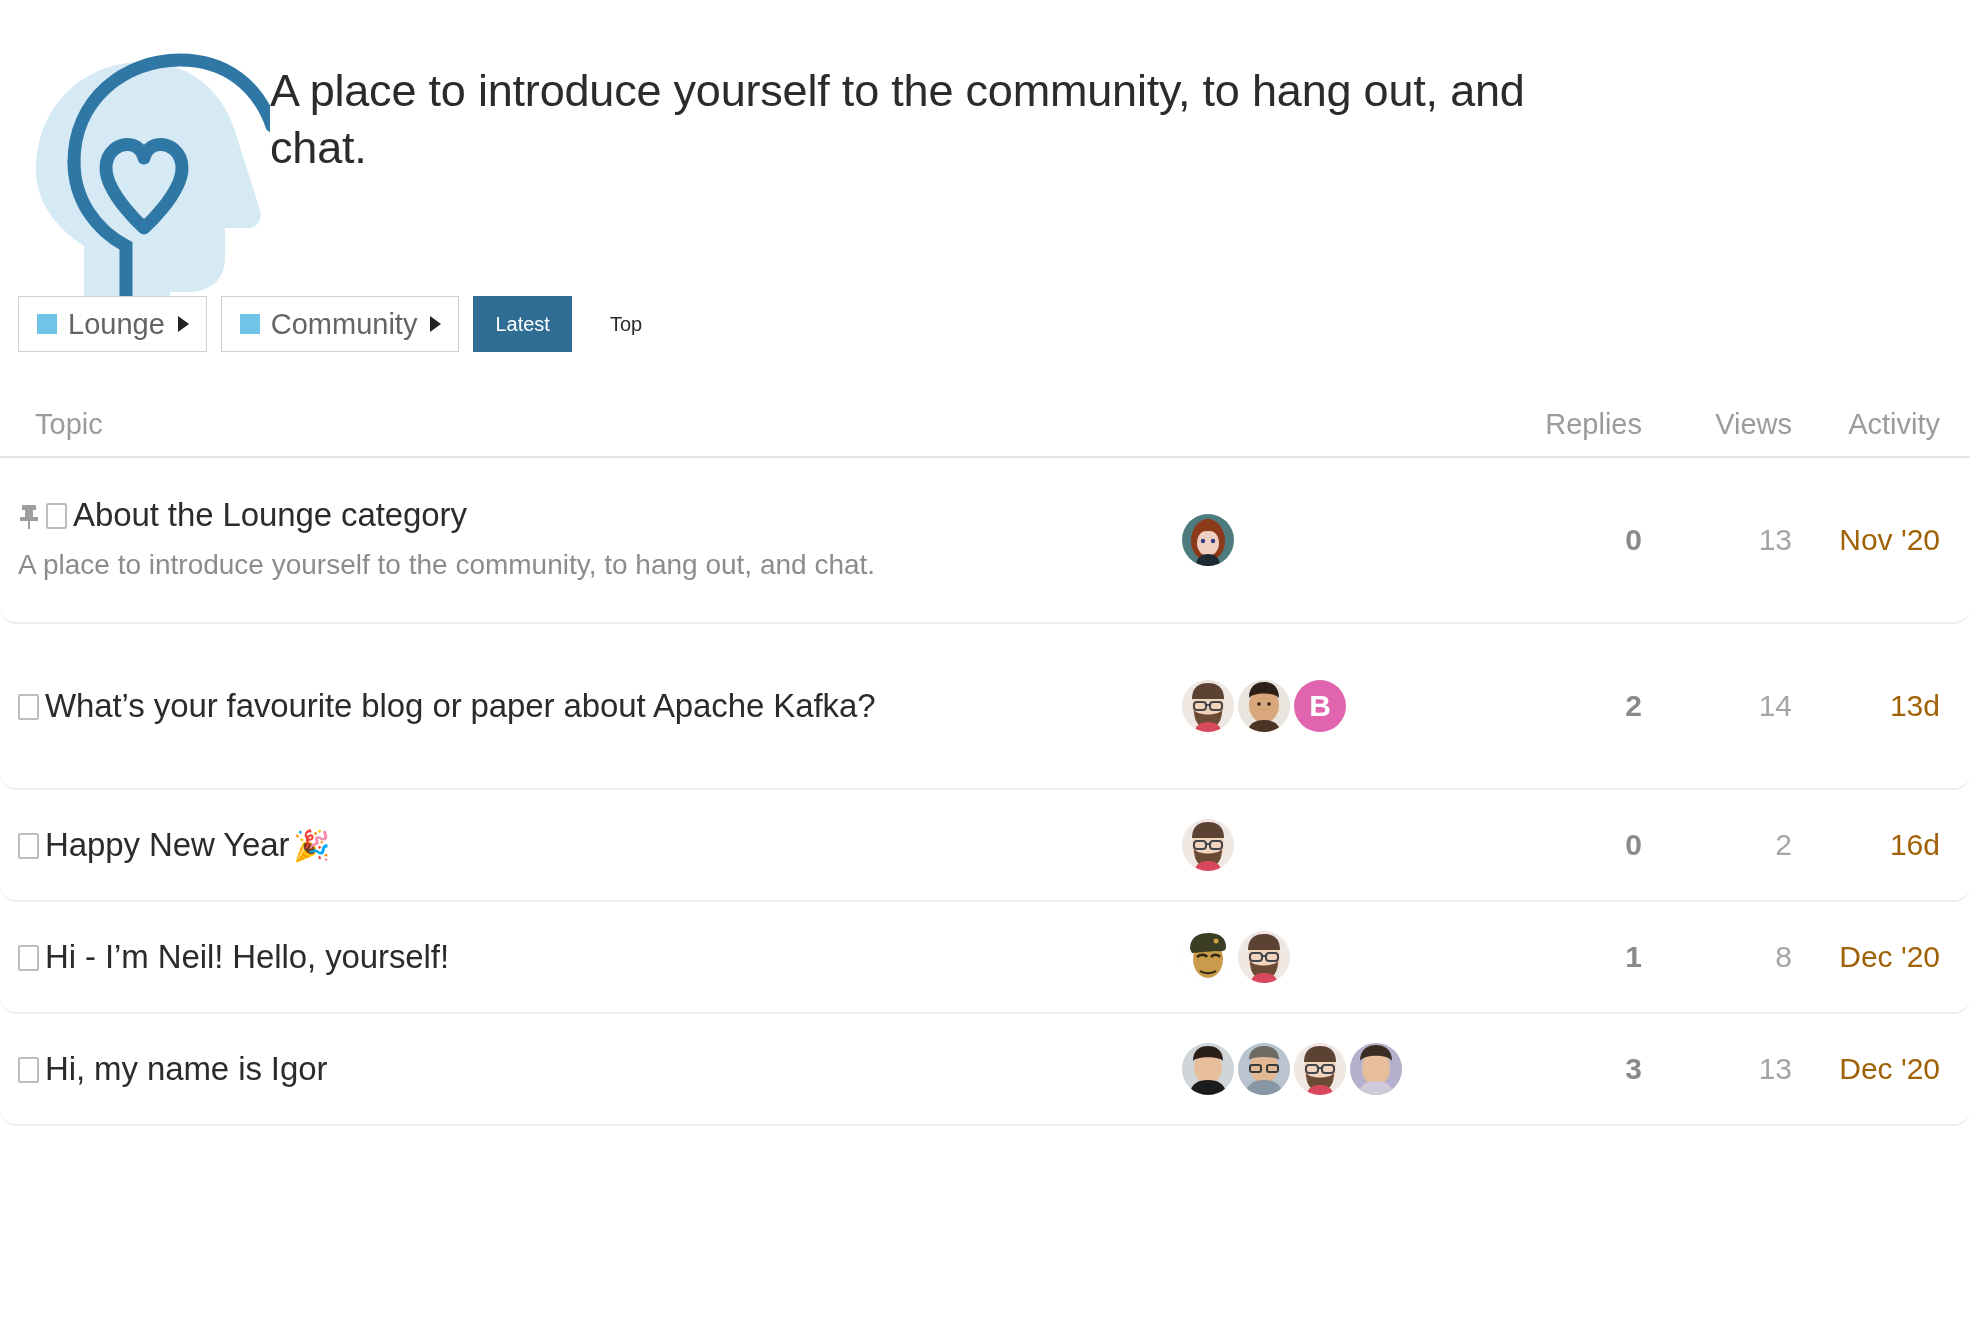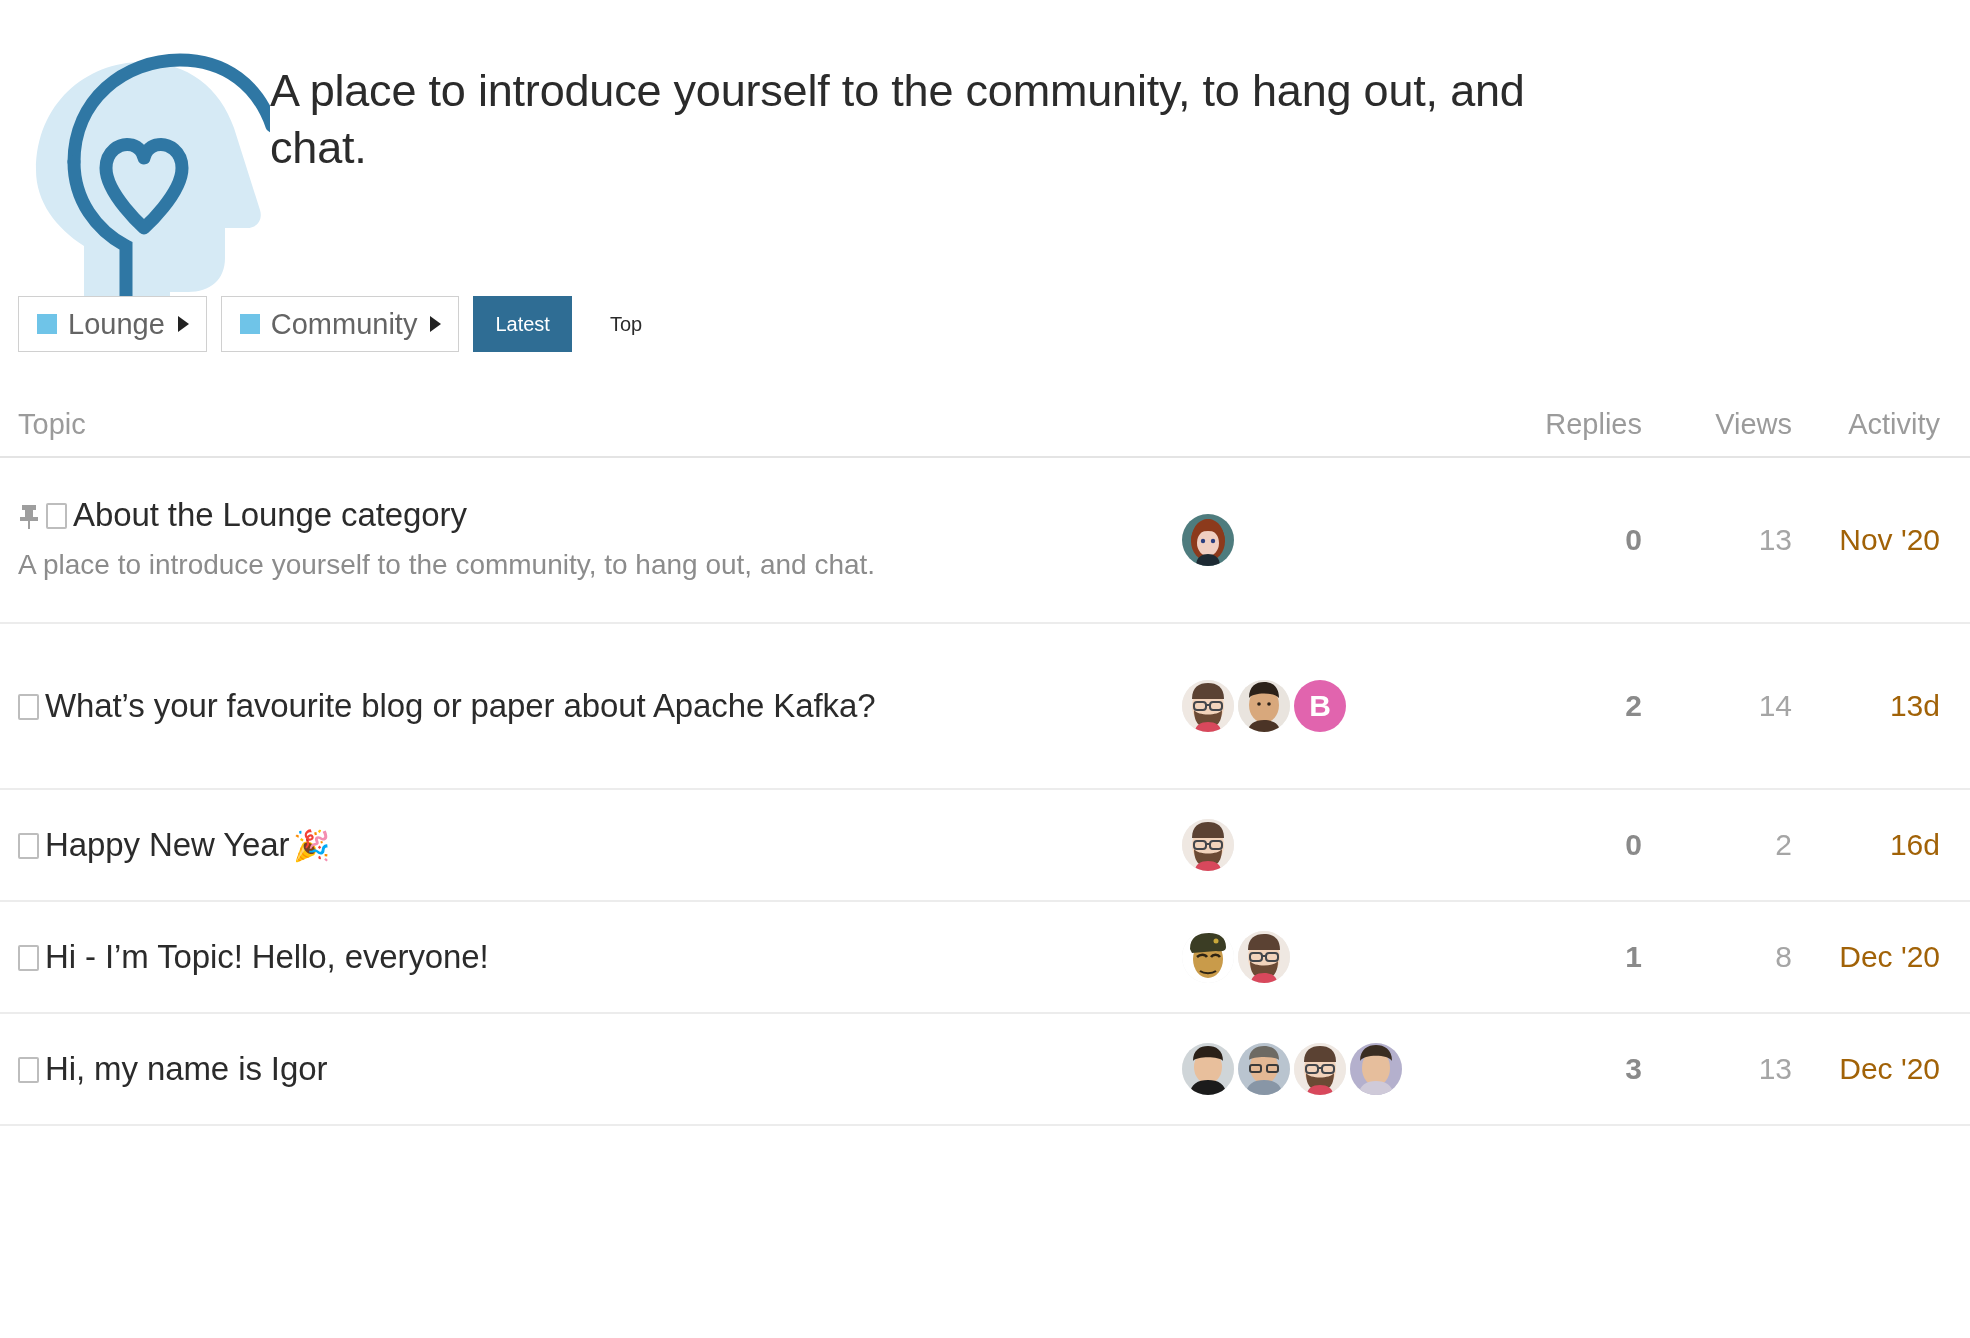--- a/index.html
+++ b/index.html
@@ -117,32 +117,33 @@
     align-items: center;
     height: 66px;
     border-bottom: 2px solid #e4e4e4;
     padding: 0 18px;
   }
   .th {
     font-size: 29px;
     color: #9b9b9b;
     font-weight: 400;
   }
-  .th-topic { flex: 1 1 auto; }
+  .th-topic { flex: 1 1 auto; margin-left: 17px; }
   .th-posters { flex: 0 0 300px; }
   .th-replies { flex: 0 0 160px; text-align: right; }
   .th-views   { flex: 0 0 150px; text-align: right; }
   .th-activity{ flex: 0 0 160px; text-align: right; padding-right: 12px;}
 
   .trow {
     display: flex;
     align-items: center;
     border-bottom: 2px solid #ececec;
     padding: 12px 18px;
     min-height: 112px;
+    border-radius: 16px;
   }
   .trow.tall { min-height: 166px; }
 
   .cell-topic {
     flex: 1 1 auto;
     padding-right: 40px;
     min-width: 0;
   }
   .topic-line {
     display: flex;
@@ -379,21 +380,21 @@
       </div>
       <div class="cell-replies">0</div>
       <div class="cell-views">2</div>
       <div class="cell-activity">16d</div>
     </div>
 
     <div class="trow">
       <div class="cell-topic">
         <div class="topic-line">
           <span class="tofu"></span>
-          <span class="topic-title">Hi - I’m Topic! Hello, everyone!</span>
+          <span class="topic-title">Hi - I’m Neil! Hello, yourself!</span>
         </div>
       </div>
       <div class="cell-posters">
         <span class="avatar">
           <svg viewBox="0 0 52 52" xmlns="http://www.w3.org/2000/svg">
             <rect width="52" height="52" fill="#ffffff"></rect>
             <ellipse cx="26" cy="28" rx="15" ry="19" fill="#c99b4a"></ellipse>
             <path d="M8 18 C8 6 16 2 27 2 C38 2 44 7 44 16 C44 20 40 21 34 20 L10 22 Z" fill="#3b3d24"></path>
             <circle cx="34" cy="10" r="2.5" fill="#c9a83a"></circle>
             <path d="M15 26 C18 23 23 23 25 26" fill="none" stroke="#2e2414" stroke-width="2.5"></path>

